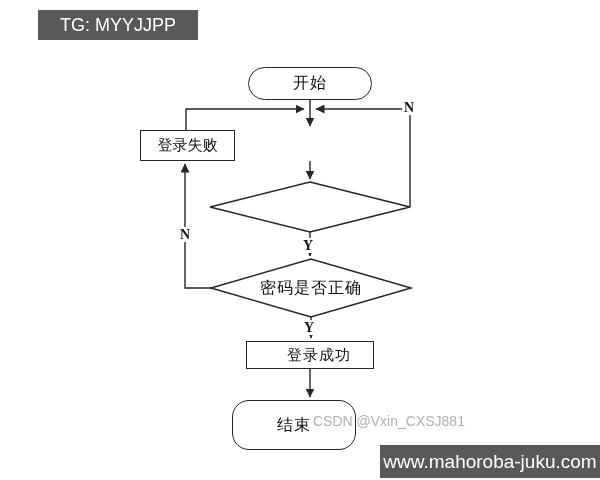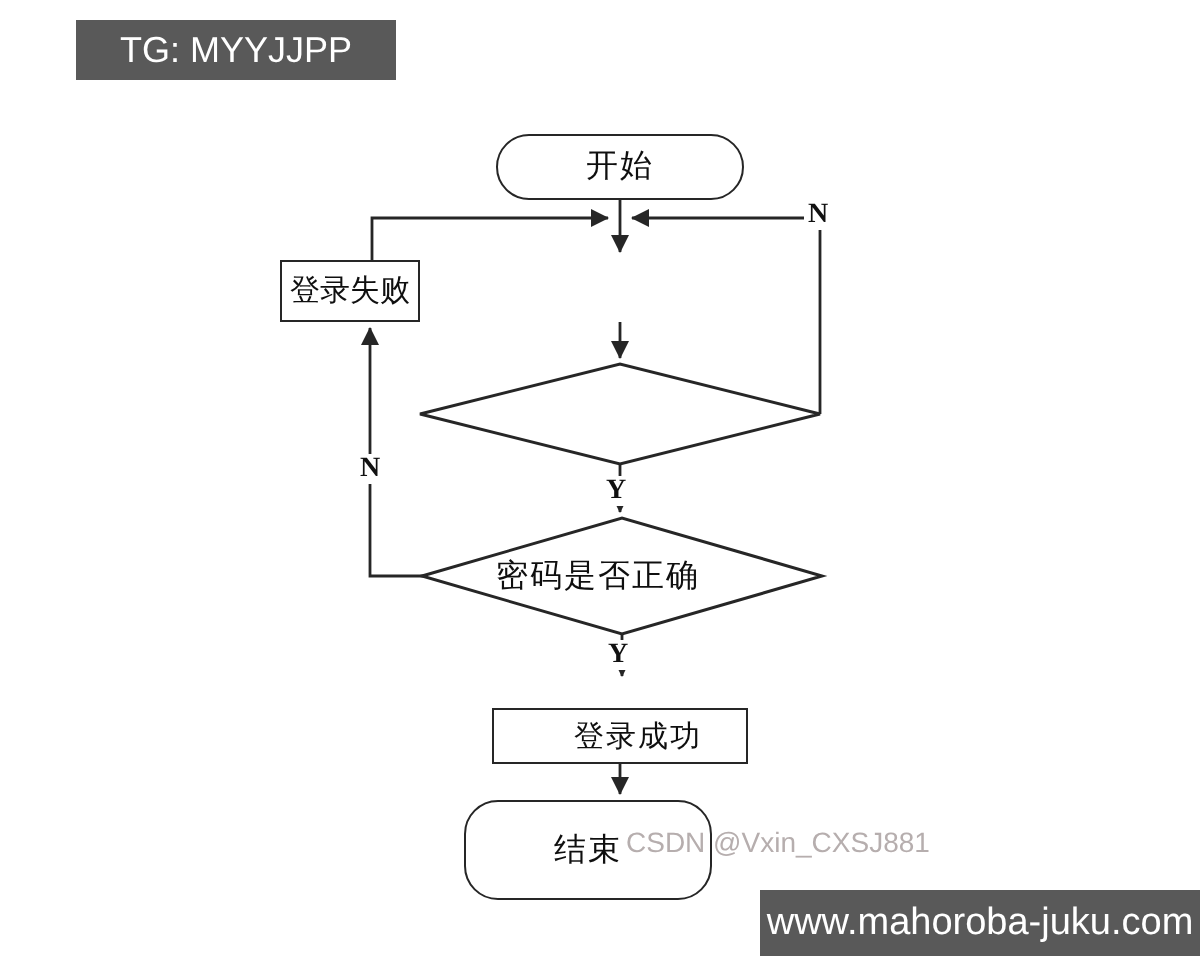--- a/index.html
+++ b/index.html
@@ -17,29 +17,29 @@
   .badge-br { left:380px; top:445px; width:220px; height:33px; font-size:19px; }
   .svg-layer { position:absolute; left:0; top:0; width:600px; height:480px; }
   .node {
     position:absolute; display:flex; align-items:center; justify-content:center;
     border:1.5px solid #262626; background:#ffffff; color:#0f0f0f;
     font-size:16px; letter-spacing:1px; box-sizing:border-box; white-space:nowrap;
   }
   .stadium { border-radius:17px; }
   .node-start         { left:248px; top:67px;  width:124px; height:33px; }
   .node-login         { left:248px; top:128px; width:124px; height:33px; }
-  .node-login-failed  { left:140px; top:130px; width:70px;  height:31px; font-size:15px; letter-spacing:0; }
-  .node-login-success { left:246px; top:354px; width:128px; height:28px; font-size:15px;padding-left:18px; }
+  .node-login-failed  { left:140px; top:130px; width:95px;  height:31px; font-size:15px; letter-spacing:0; }
+  .node-login-success { left:246px; top:341px; width:128px; height:28px; font-size:15px;padding-left:18px; }
   .node-end           { left:232px; top:400px; width:124px; height:50px; }
   .diamond-label {
     position:absolute; display:flex; align-items:center; justify-content:center;
     color:#0f0f0f; font-size:16px; letter-spacing:1px; white-space:nowrap;
   }
   .diamond-label-account  { left:210px; top:195px; width:200px; height:24px; }
-  .diamond-label-password { left:199px; top:276px; width:200px; height:24px; }
+  .diamond-label-password { left:211px; top:276px; width:200px; height:24px; }
   .edge-label {
     position:absolute; background:#ffffff; color:#111111;
     font-weight:bold; font-size:14px; line-height:15px; padding:0 2px;
     font-family:"Liberation Serif","DejaVu Serif",serif;
   }
   .lbl-y1      { left:301px; top:238px; }
   .lbl-y2      { left:302px; top:320px; }
   .lbl-n-right { left:402px; top:100px; }
   .lbl-n-left  { left:178px; top:227px; }
   .watermark {

